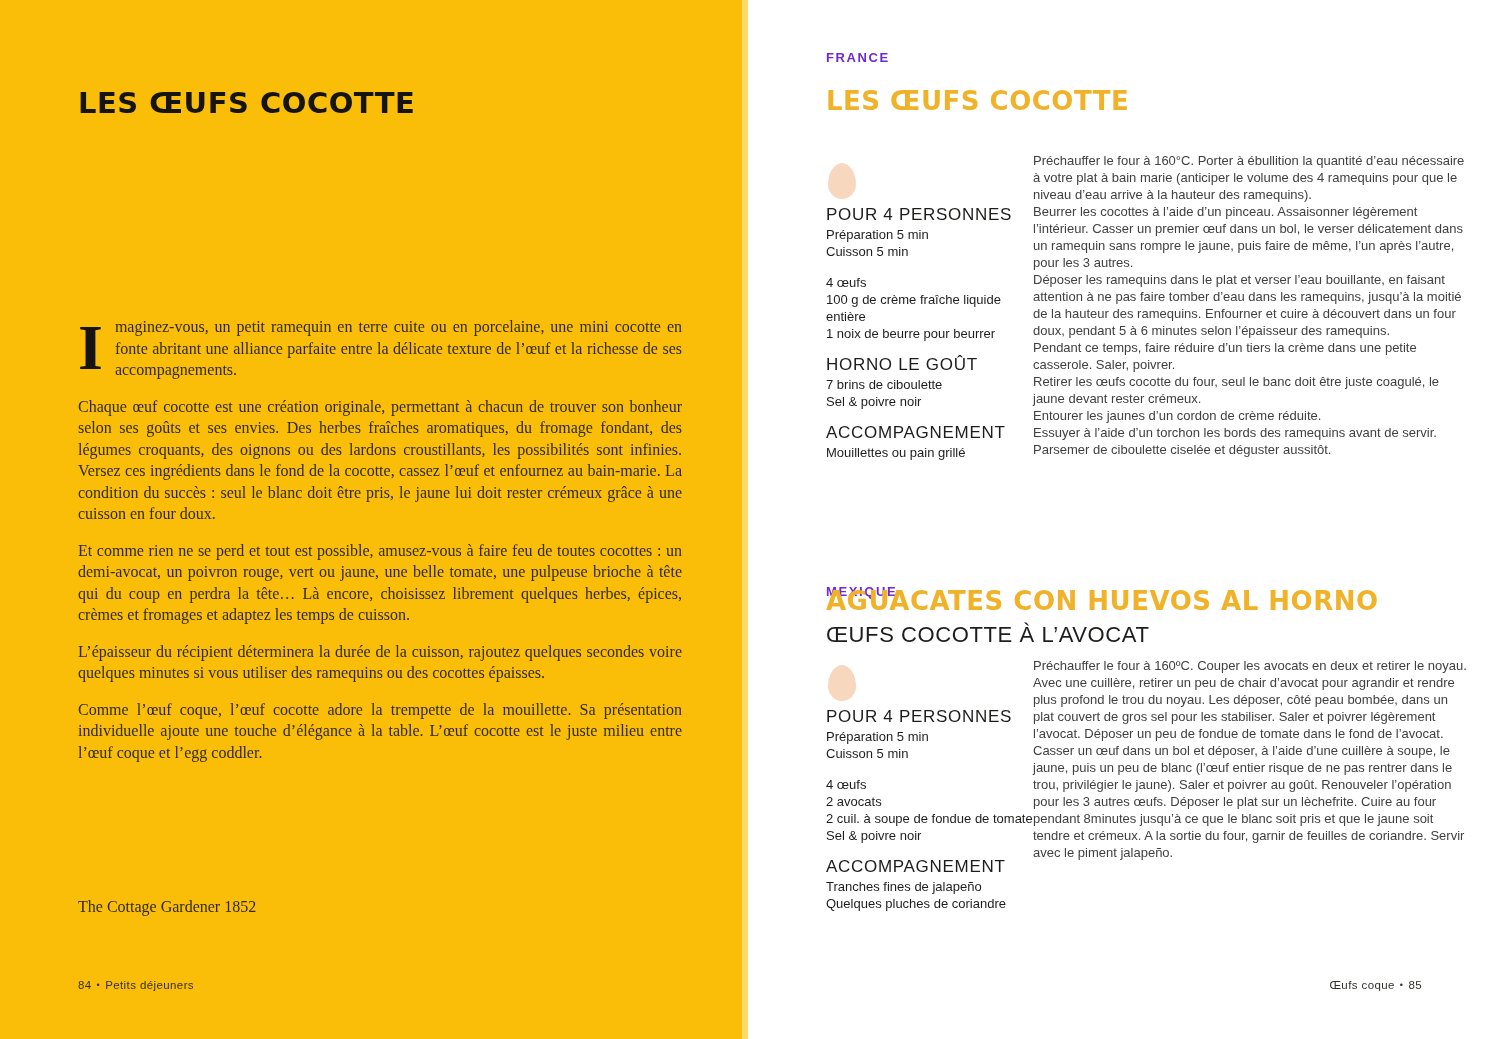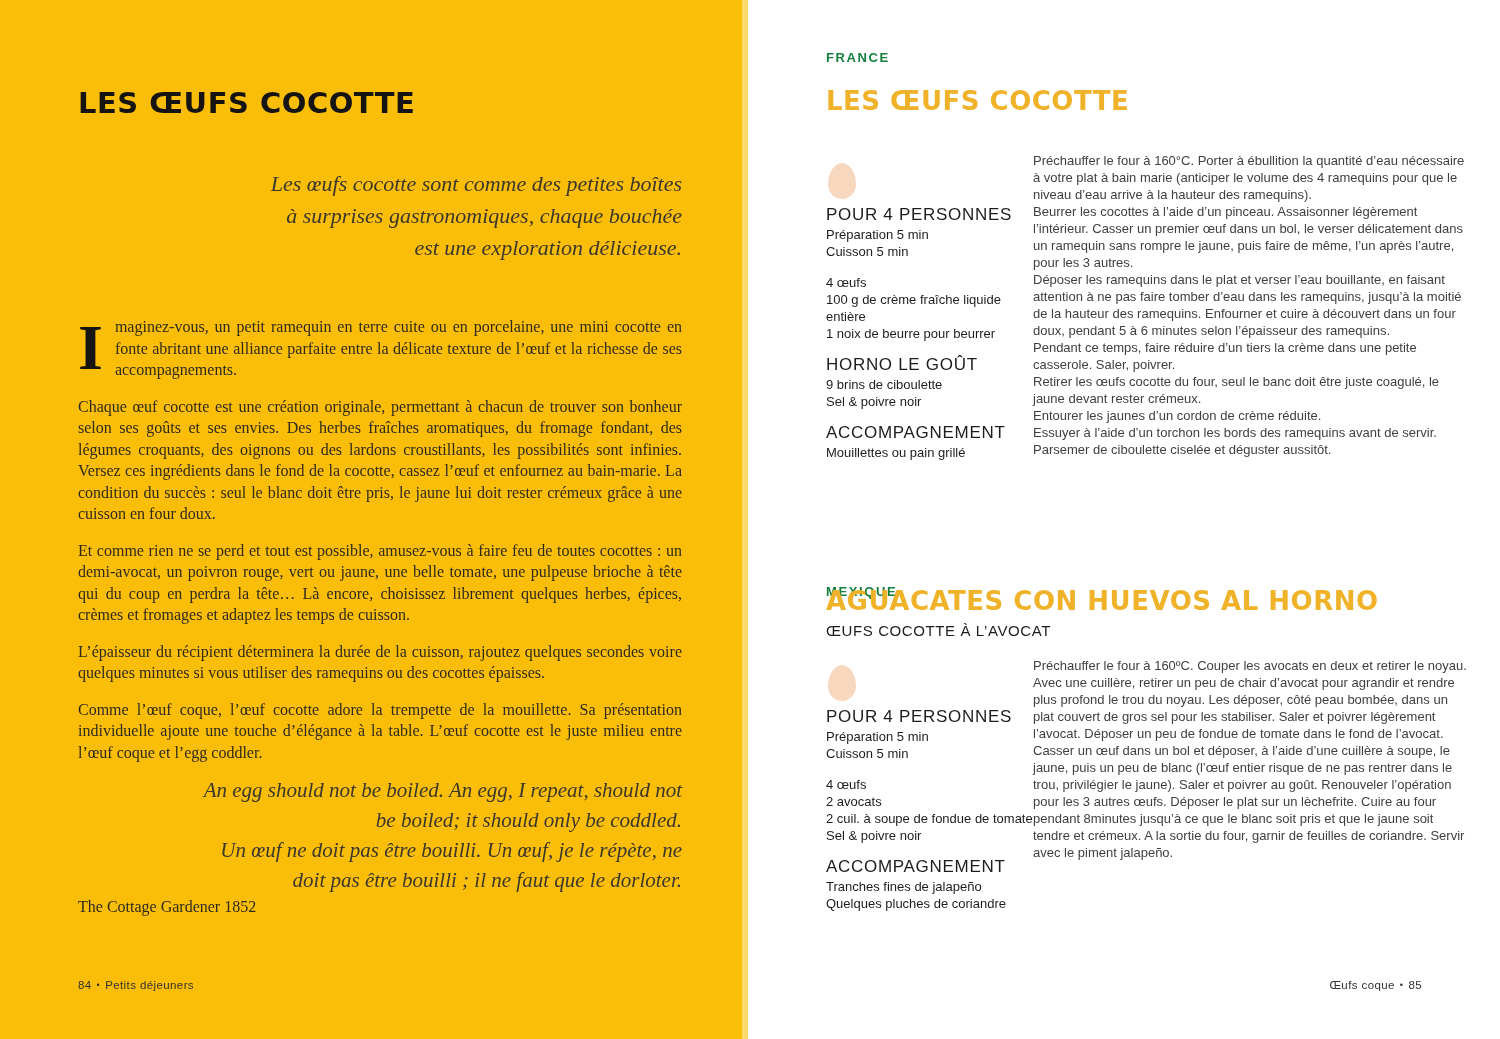--- a/index.html
+++ b/index.html
@@ -73,31 +73,31 @@
   .footer-left{left:78px;}
   .footer .sep{display:inline-block;font-size:9px;vertical-align:1px;padding:0 5px;}
 
   
   .page-right{
     position:absolute;left:748px;top:0;width:752px;height:1039px;
     background:#ffffff;color:var(--ink-right);
   }
   .country-label{
     position:absolute;left:78px;
-    font-weight:bold;font-size:13px;letter-spacing:1.6px;color:#15803d;
+    font-weight:bold;font-size:13px;letter-spacing:1.6px;color:#6d28d9;
   }
   .recipe-title{
     position:absolute;left:78px;width:640px;
     font-family:"DejaVu Sans","Liberation Sans",sans-serif;
     font-weight:bold;font-size:26px;letter-spacing:0.5px;
     color:var(--title-gold);
   }
   .recipe-subtitle{
     position:absolute;left:78px;width:640px;
-    font-size:15px;letter-spacing:0.6px;color:#1d1d1b;
+    font-size:22px;letter-spacing:0.6px;color:#1d1d1b;
   }
   .egg{
     position:absolute;left:80px;width:28px;height:36px;
     background:var(--egg-fill);
     border-radius:50% 50% 50% 50% / 60% 60% 40% 40%;
   }
   .ing-col{
     position:absolute;left:78px;width:215px;
     font-size:13px;line-height:17px;color:#1d1d1b;
   }
@@ -114,36 +114,29 @@
   .footer-right{right:78px;text-align:left;}
 </style>
 </head>
 <body>
 
 <div class="spread">
 
   <div class="page-left">
     <h1 class="lp-title">LES ŒUFS COCOTTE</h1>
 
-    <div class="lp-intro">Les œufs cocotte sont comme des petites boîtes
-à surprises gastronomiques, chaque bouchée
-est une exploration délicieuse.</div>
 
     <div class="lp-body">
       <p><span class="dropcap">I</span><span>maginez-vous, un petit ramequin en terre cuite ou en porcelaine, une mini cocotte en fonte abritant une alliance parfaite entre la délicate texture de l’œuf et la richesse de ses accompagnements.</span></p>
       <p>Chaque œuf cocotte est une création originale, permettant à chacun de trouver son bonheur selon ses goûts et ses envies. Des herbes fraîches aromatiques, du fromage fondant, des légumes croquants, des oignons ou des lardons croustillants, les possibilités sont infinies. Versez ces ingrédients dans le fond de la cocotte, cassez l’œuf et enfournez au bain-marie. La condition du succès : seul le blanc doit être pris, le jaune lui doit rester crémeux grâce à une cuisson en four doux.</p>
       <p>Et comme rien ne se perd et tout est possible, amusez-vous à faire feu de toutes cocottes : un demi-avocat, un poivron rouge, vert ou jaune, une belle tomate, une pulpeuse brioche à tête qui du coup en perdra la tête… Là encore, choisissez librement quelques herbes, épices, crèmes et fromages et adaptez les temps de cuisson.</p>
       <p>L’épaisseur du récipient déterminera la durée de la cuisson, rajoutez quelques secondes voire quelques minutes si vous utiliser des ramequins ou des cocottes épaisses.</p>
       <p>Comme l’œuf coque, l’œuf cocotte adore la trempette de la mouillette. Sa présentation individuelle ajoute une touche d’élégance à la table. L’œuf cocotte est le juste milieu entre l’œuf coque et l’egg coddler.</p>
     </div>
 
-    <div class="lp-quote">An egg should not be boiled. An egg, I repeat, should not
-be boiled; it should only be coddled.
-Un œuf ne doit pas être bouilli.  Un œuf, je le répète, ne
-doit pas être bouilli ; il ne faut que le dorloter.</div>
     <div class="lp-quote-attr">The Cottage Gardener 1852</div>
 
     <div class="footer footer-left">
       <span>84</span><span class="sep">•</span><span>Petits déjeuners</span>
     </div>
   </div>
 
   <div class="page-right">
 
     <div class="country-label" style="top:50px;">FRANCE</div>
@@ -157,21 +150,21 @@
         <div>Préparation 5 min</div>
         <div>Cuisson 5 min</div>
       </div>
       <div class="group">
         <div>4 œufs</div>
         <div>100 g de crème fraîche liquide entière</div>
         <div>1 noix de beurre pour beurrer</div>
       </div>
       <div class="group">
         <div class="hdr">HORNO LE GOÛT</div>
-        <div>9 brins de ciboulette</div>
+        <div>7 brins de ciboulette</div>
         <div>Sel &amp; poivre noir</div>
       </div>
       <div class="group">
         <div class="hdr">ACCOMPAGNEMENT</div>
         <div>Mouillettes ou pain grillé</div>
       </div>
     </div>
 
     <div class="instr-col" style="top:152px;">Préchauffer le four à 160°C. Porter à ébullition la quantité d’eau nécessaire à votre plat à bain marie (anticiper le volume des 4 ramequins pour que le niveau d’eau arrive à la hauteur des ramequins).
 Beurrer les cocottes à l’aide d’un pinceau. Assaisonner légèrement l’intérieur. Casser un premier œuf dans un bol, le verser délicatement dans un ramequin sans rompre le jaune, puis faire de même, l’un après l’autre, pour les 3 autres.

